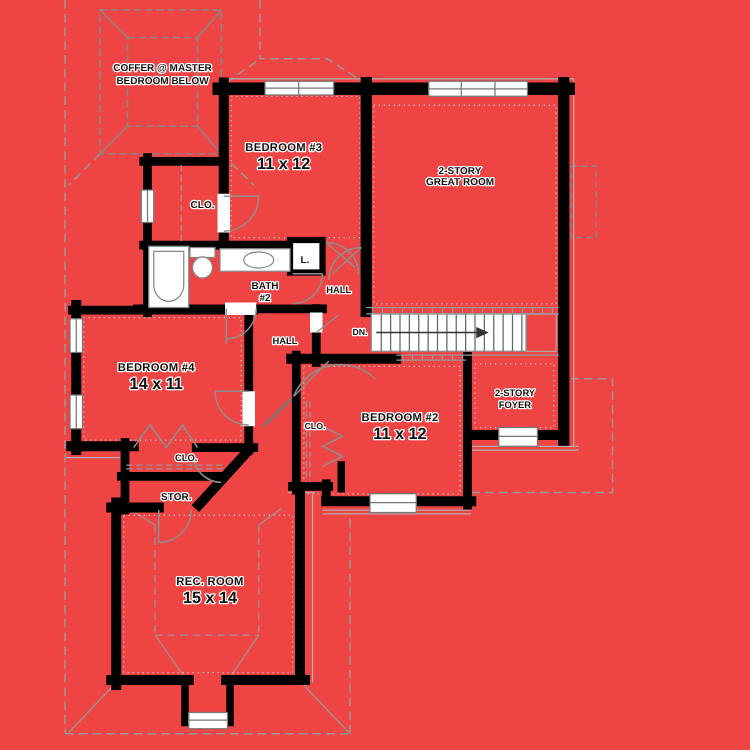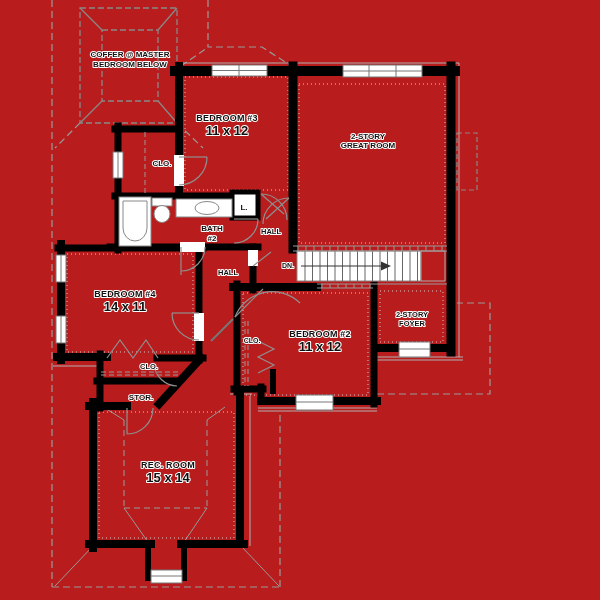--- a/index.html
+++ b/index.html
@@ -1,16 +1,16 @@
 <!DOCTYPE html>
 <html><head>
 <meta charset="utf-8">
 <style>
   html,body{margin:0;padding:0;background:#ffffff;}
-  #stage{position:relative;width:600px;height:600px;background:#b91c1c;overflow:hidden;}
+  #stage{position:relative;width:600px;height:600px;background:#ef4444;overflow:hidden;}
   svg{display:block;}
   text{font-family:"Liberation Sans","DejaVu Sans",sans-serif;font-weight:bold;fill:#111;
        paint-order:stroke;stroke:#ffffff;stroke-width:2px;stroke-linejoin:round;}
   .nm{font-size:9px;letter-spacing:.2px;}
   .dim{font-size:13px;}
   .sm{font-size:8px;}
   .xs{font-size:7.5px;}
   .xxs{font-size:7px;}
 </style>
 </head>

